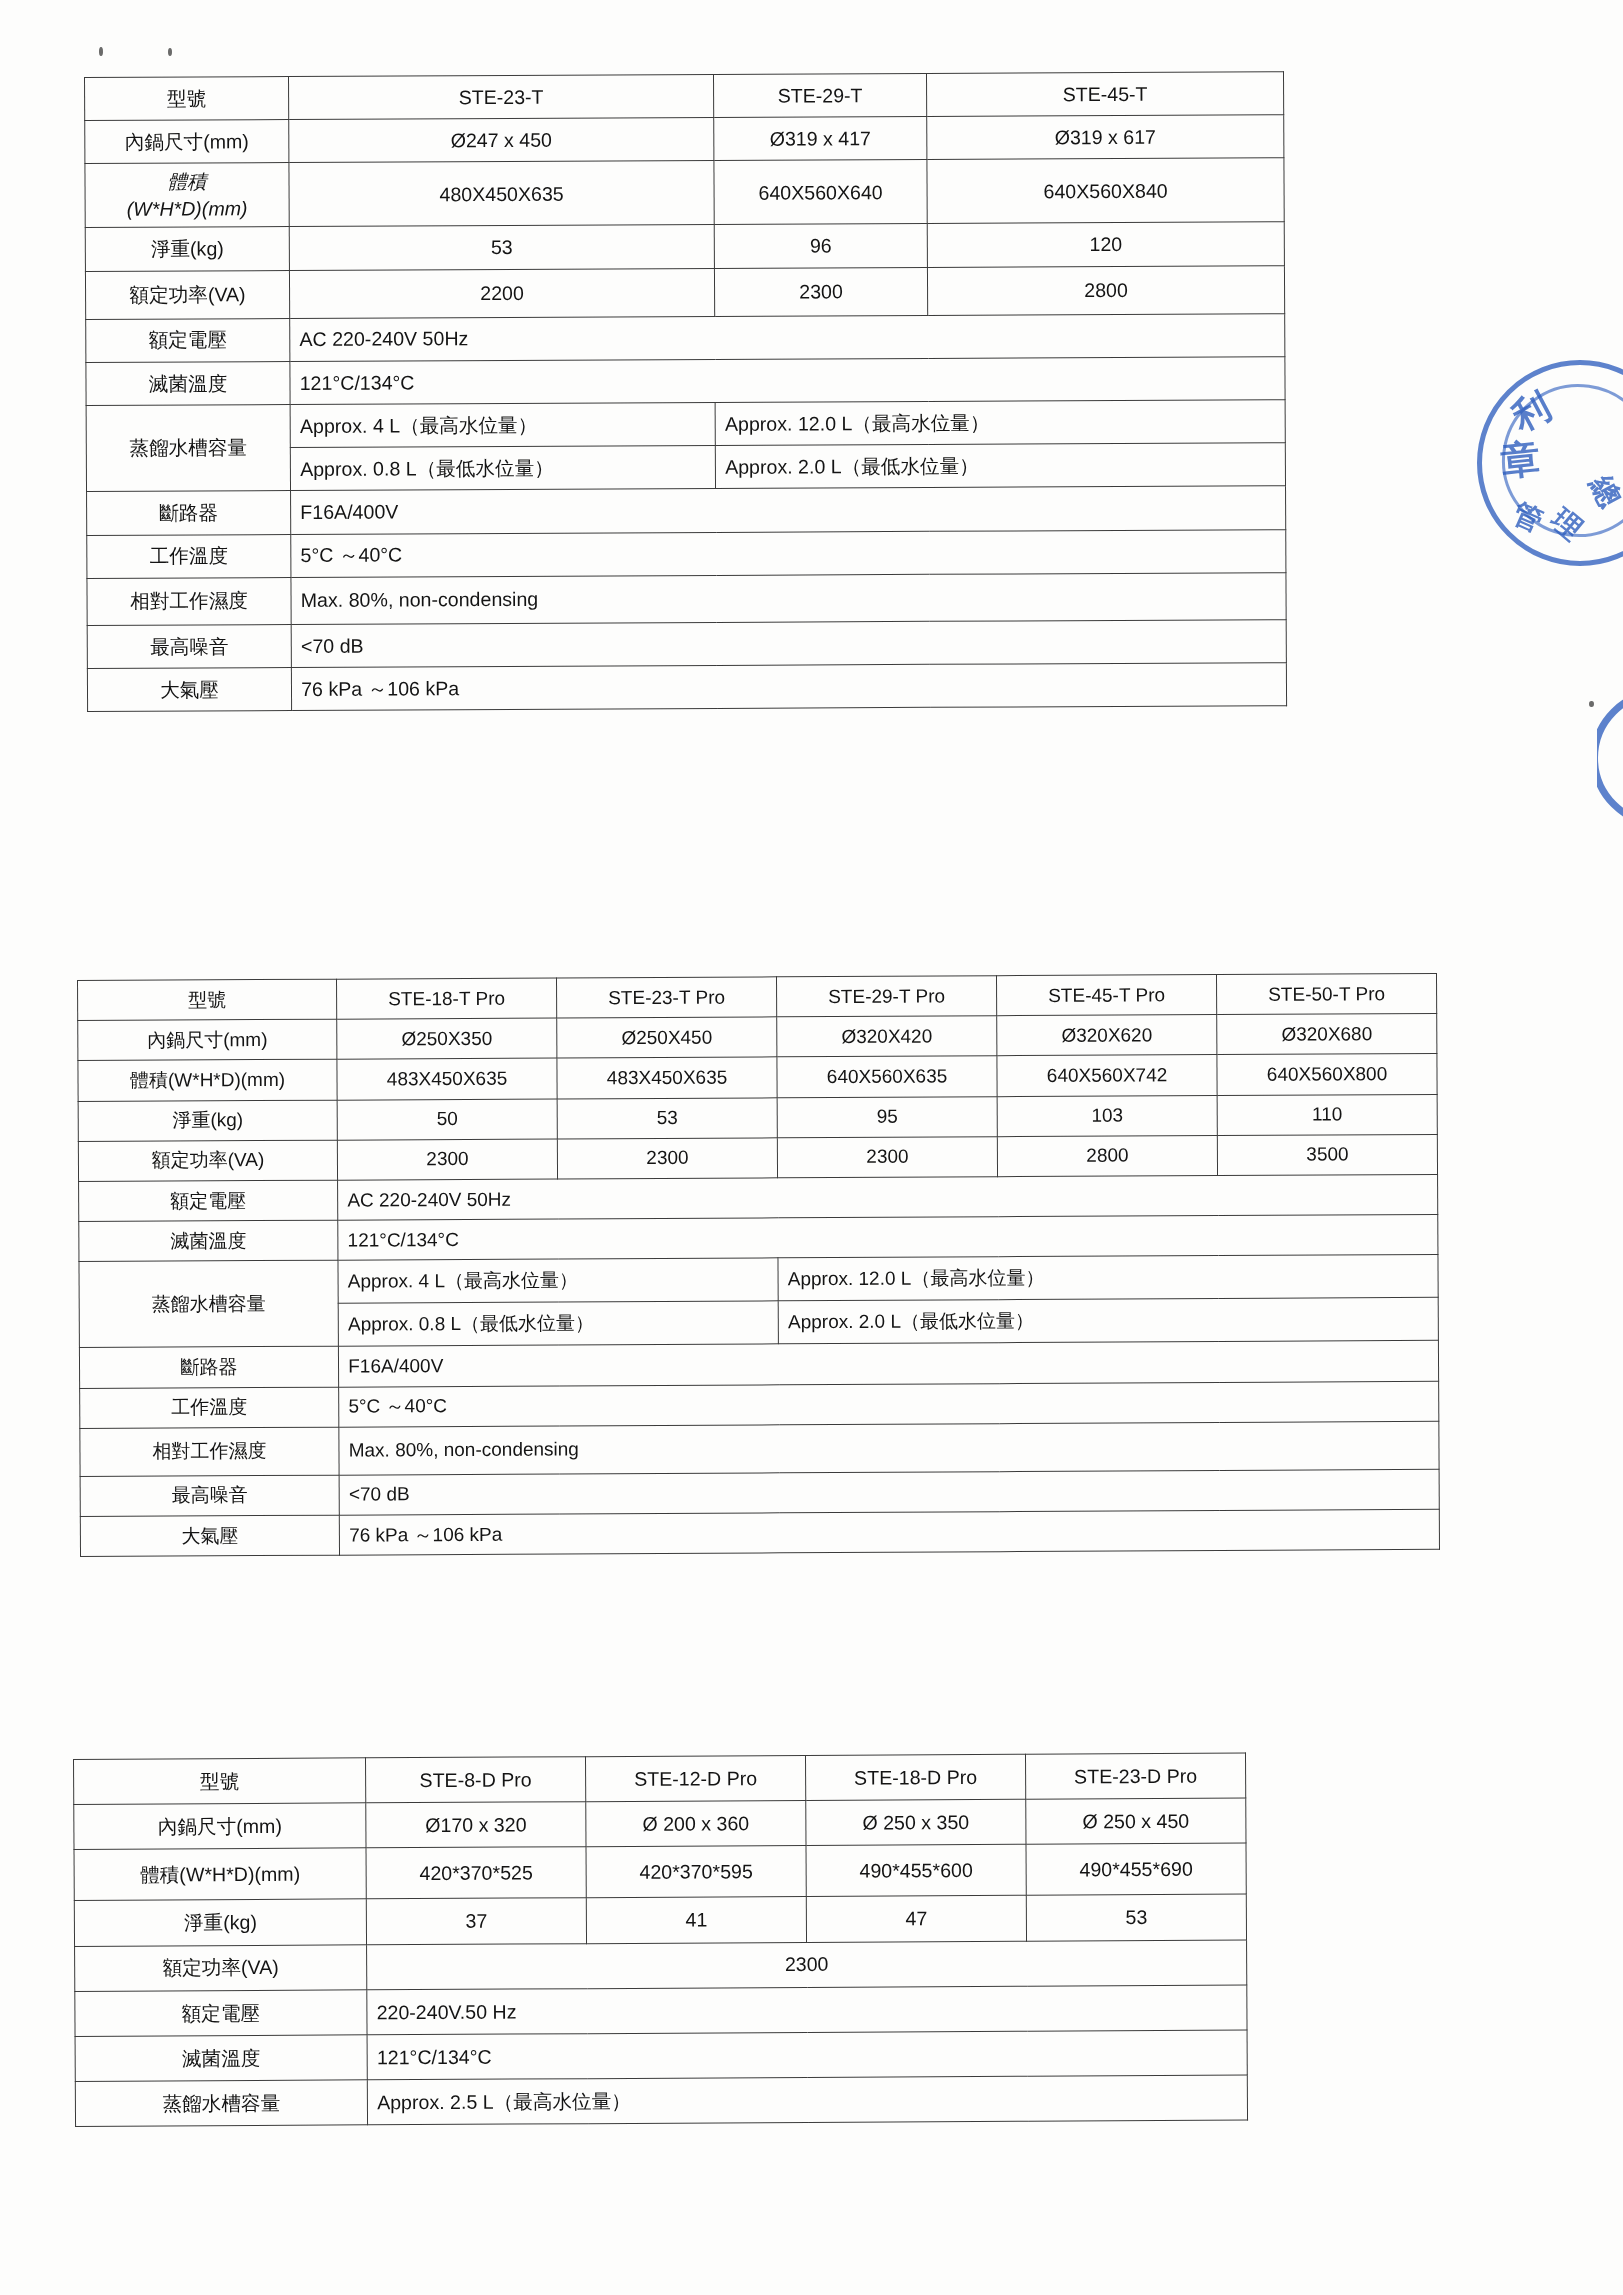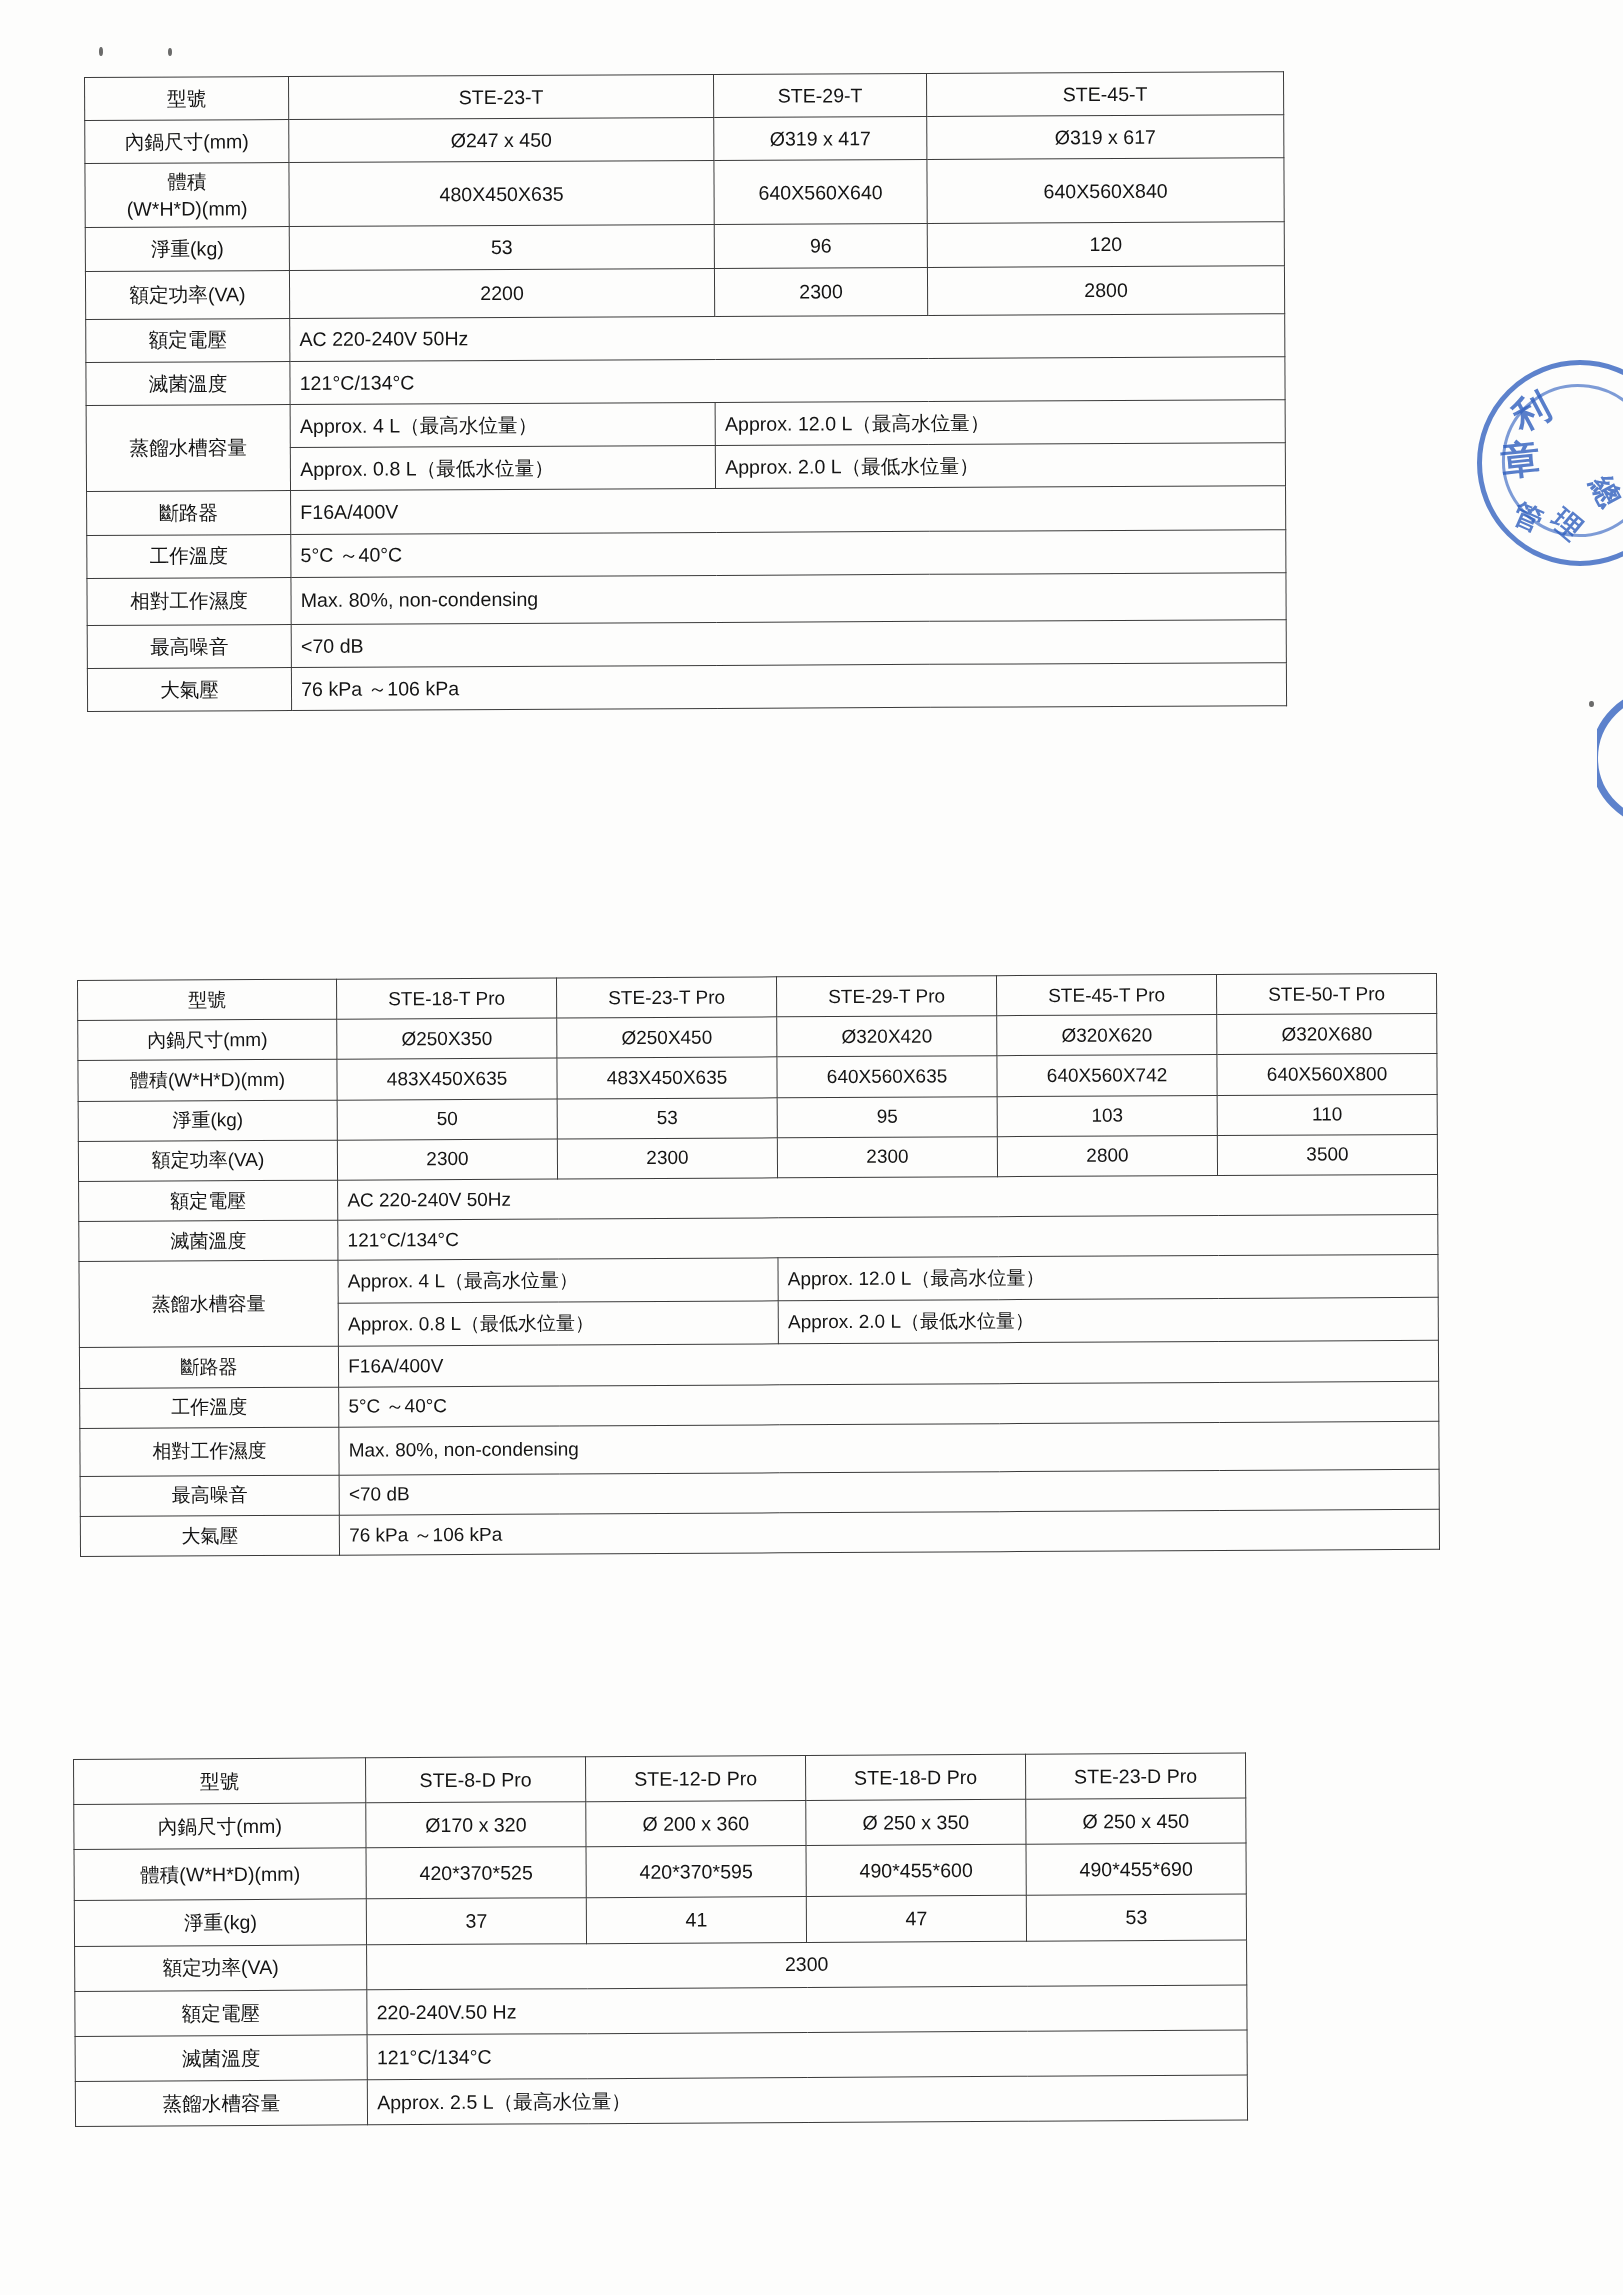--- a/index.html
+++ b/index.html
@@ -119,21 +119,21 @@
         <td>STE-29-T</td>
         <td>STE-45-T</td>
       </tr>
       <tr>
         <td class="lbl">內鍋尺寸(mm)</td>
         <td>Ø247 x 450</td>
         <td>Ø319 x 417</td>
         <td>Ø319 x 617</td>
       </tr>
       <tr style="height:64px;">
-        <td class="lbl" style="line-height:1.35;">
+        <td class="lbl" style="line-height:1.35;font-style:italic;">
           <span>體積</span><br>
           <span>(W*H*D)(mm)</span>
         </td>
         <td>480X450X635</td>
         <td>640X560X640</td>
         <td>640X560X840</td>
       </tr>
       <tr>
         <td class="lbl">淨重(kg)</td>
         <td>53</td>

